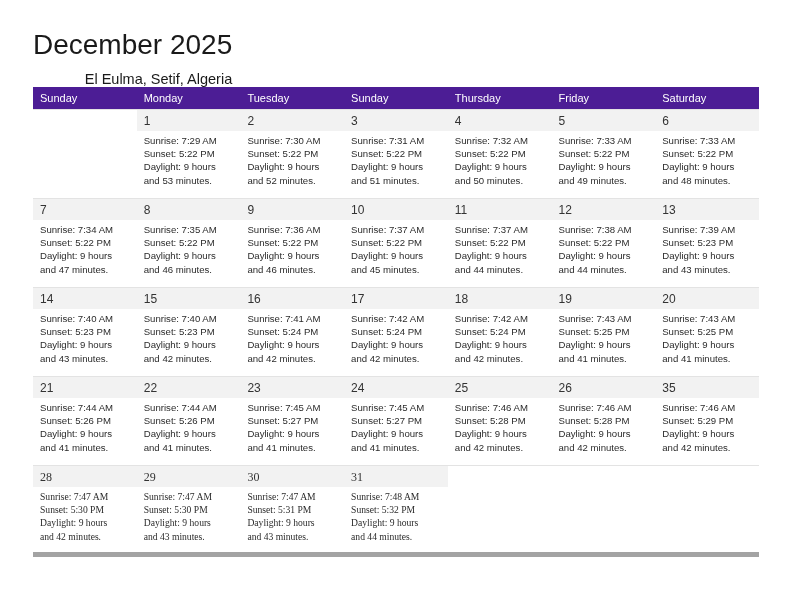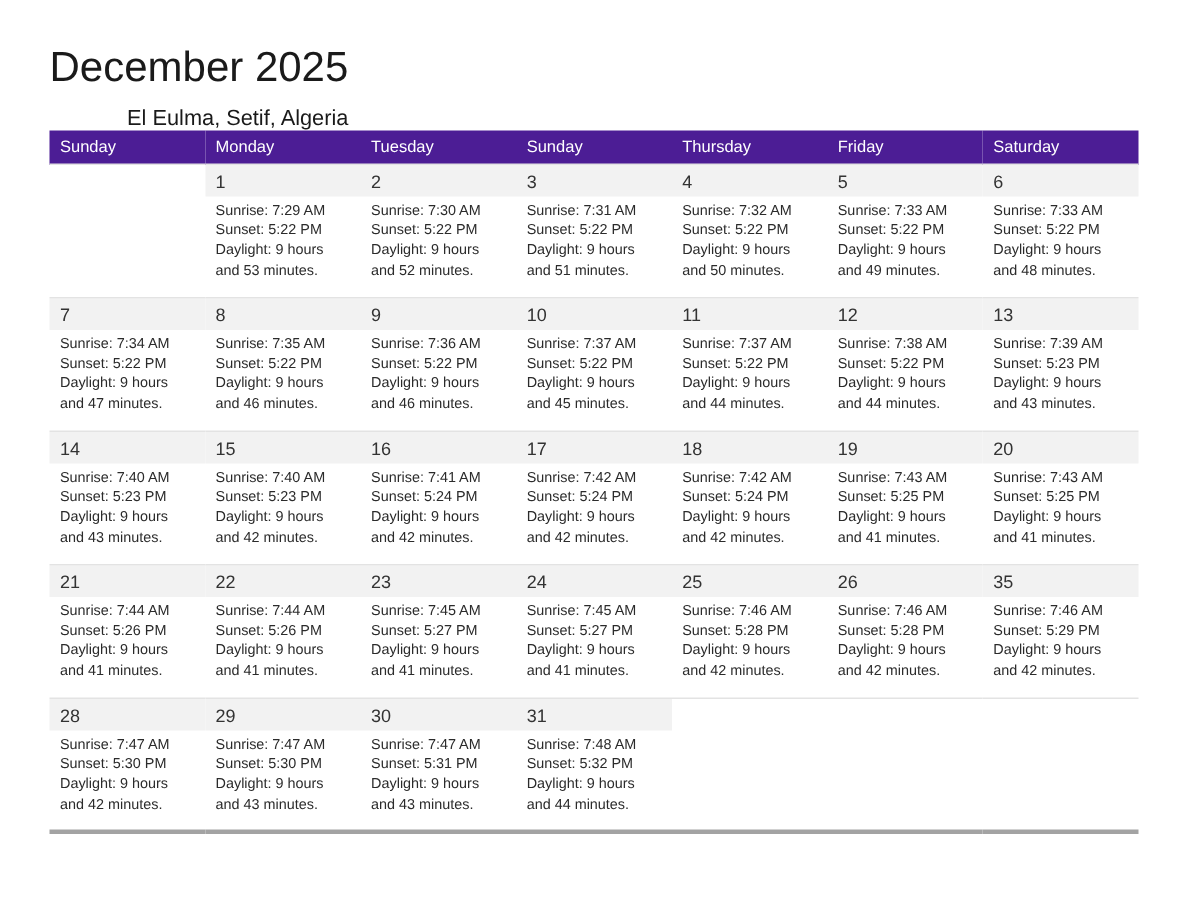--- a/index.html
+++ b/index.html
@@ -111,21 +111,21 @@
   }
   td.empty .daynum { background: transparent; }
   .info {
     padding: 3px 6px 0 7px;
     font-size: 9.6px;
     line-height: 13.2px;
     color: #2b2b2b;
   }
   .info div { white-space: nowrap; }
   td.empty { background: #ffffff; }
-  .cal tr.week:last-child td { border-bottom: 3px solid #a3a3a3; }
+  .cal tr.week:last-child td { border-bottom: 5px solid #a3a3a3; font-family: Liberation Serif, serif; }
 </style>
 </head>
 <body>
 
 <div class="page">
 
   <div class="header">
     <div class="title-wrap">
       <div class="cal-title">December 2025</div>
       <div class="cal-subtitle">El Eulma, Setif, Algeria</div>

